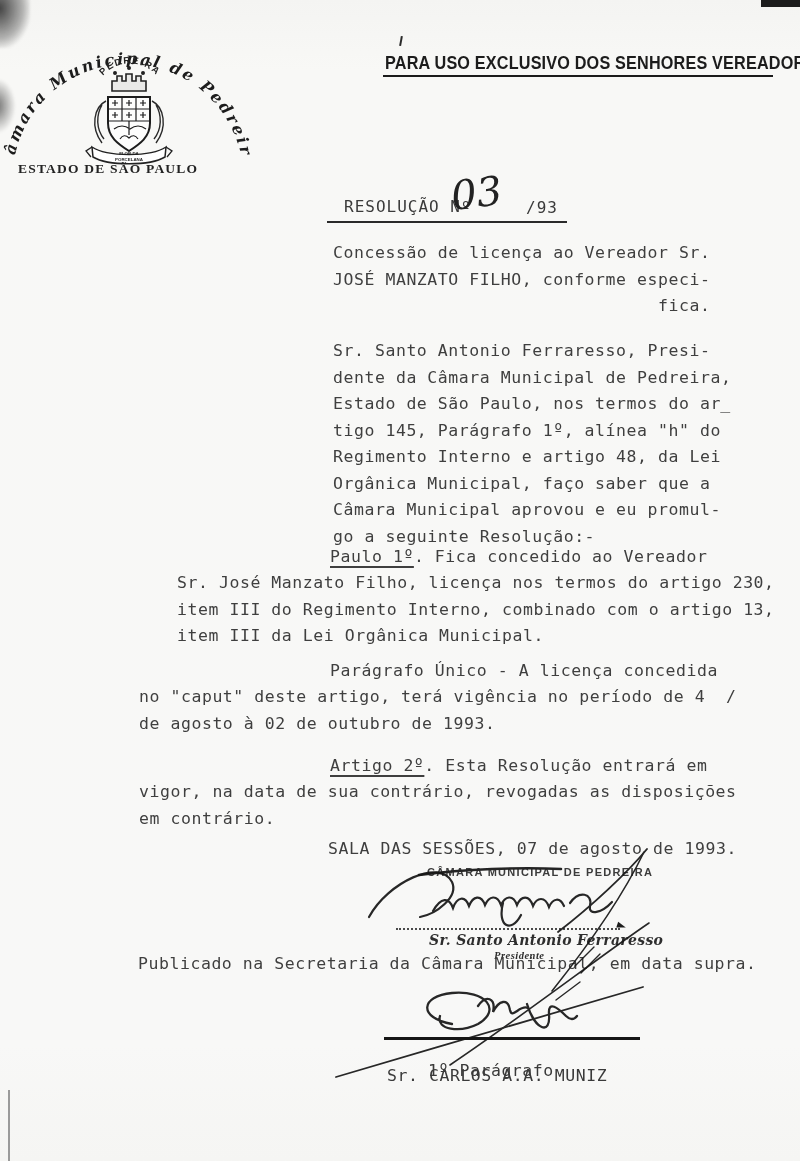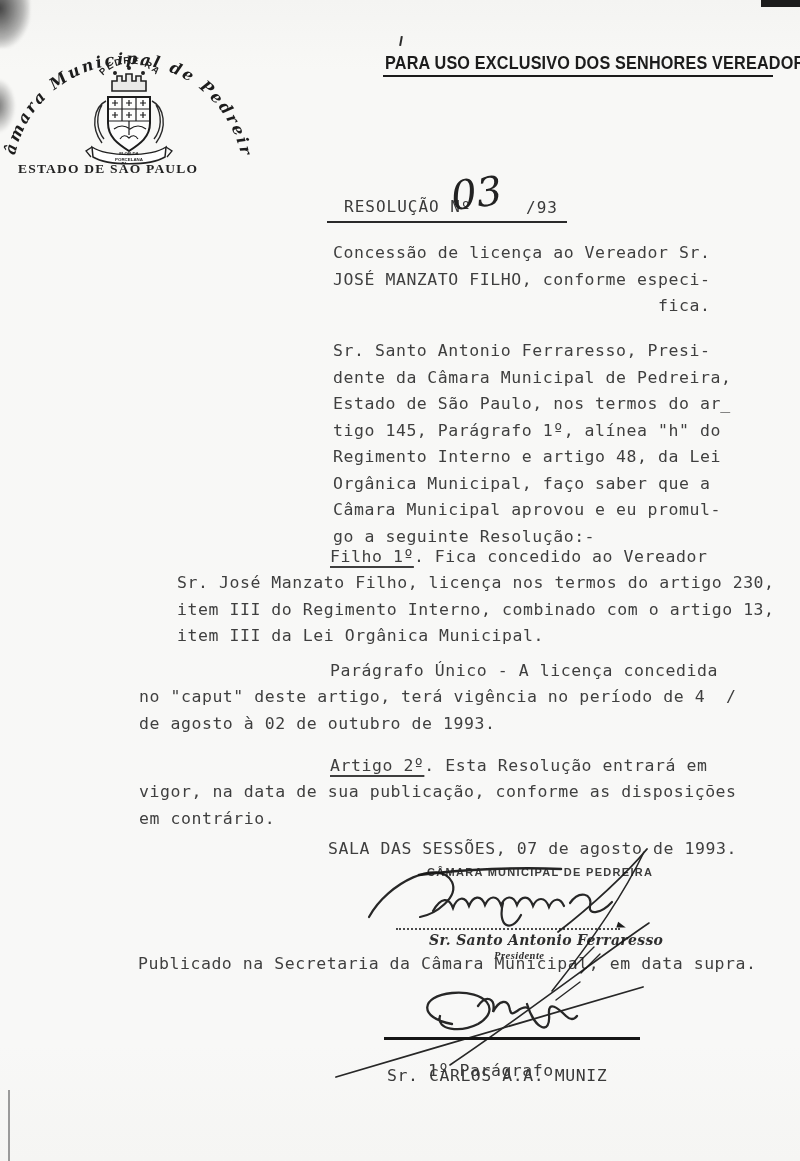--- a/index.html
+++ b/index.html
@@ -145,31 +145,31 @@
 fica.</div>
   <div class="tw preamble">Sr. Santo Antonio Ferraresso, Presi-
 dente da Câmara Municipal de Pedreira,
 Estado de São Paulo, nos termos do ar̲
 tigo 145, Parágrafo 1º, alínea "h" do
 Regimento Interno e artigo 48, da Lei
 Orgânica Municipal, faço saber que a
 Câmara Municipal aprovou e eu promul-
 go a seguinte Resolução:-</div>
 
-  <div class="tw art1-first"><span class="u">Filho 1º</span><span>. Fica concedido ao Vereador</span></div>
+  <div class="tw art1-first"><span class="u">Paulo 1º</span><span>. Fica concedido ao Vereador</span></div>
   <div class="tw art1-rest">Sr. José Manzato Filho, licença nos termos do artigo 230,
 item III do Regimento Interno, combinado com o artigo 13,
 item III da Lei Orgânica Municipal.</div>
 
   <div class="tw par-first"><span>Parágrafo Único</span><span> - A licença concedida</span></div>
   <div class="tw par-rest">no "caput" deste artigo, terá vigência no período de 4  /
 de agosto à 02 de outubro de 1993.</div>
 
   <div class="tw art2-first"><span class="u">Artigo 2º</span><span>. Esta Resolução entrará em</span></div>
-  <div class="tw art2-rest">vigor, na data de sua publicação, conforme as disposições
+  <div class="tw art2-rest">vigor, na data de sua contrário, revogadas as disposições
 em contrário.</div>
 
   <div class="tw sala">SALA DAS SESSÕES, 07 de agosto de 1993.</div>
 
   <div class="stamp">CÂMARA MUNICIPAL DE PEDREIRA</div>
   <div class="dots"></div>
   <div class="dots-arrow"></div>
   <div class="pres-name">Sr. Santo Antonio Ferraresso</div>
   <div class="pres-title">Presidente</div>
 

